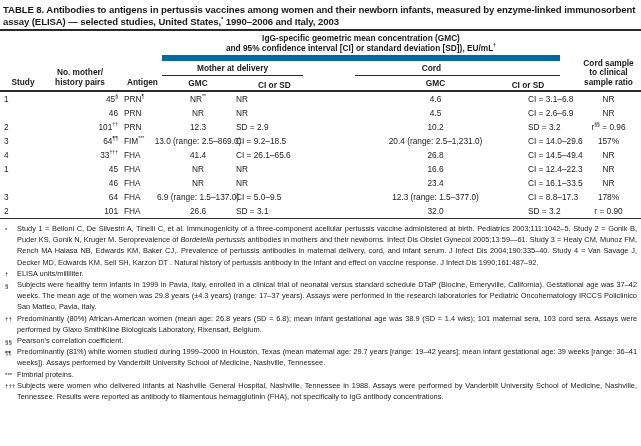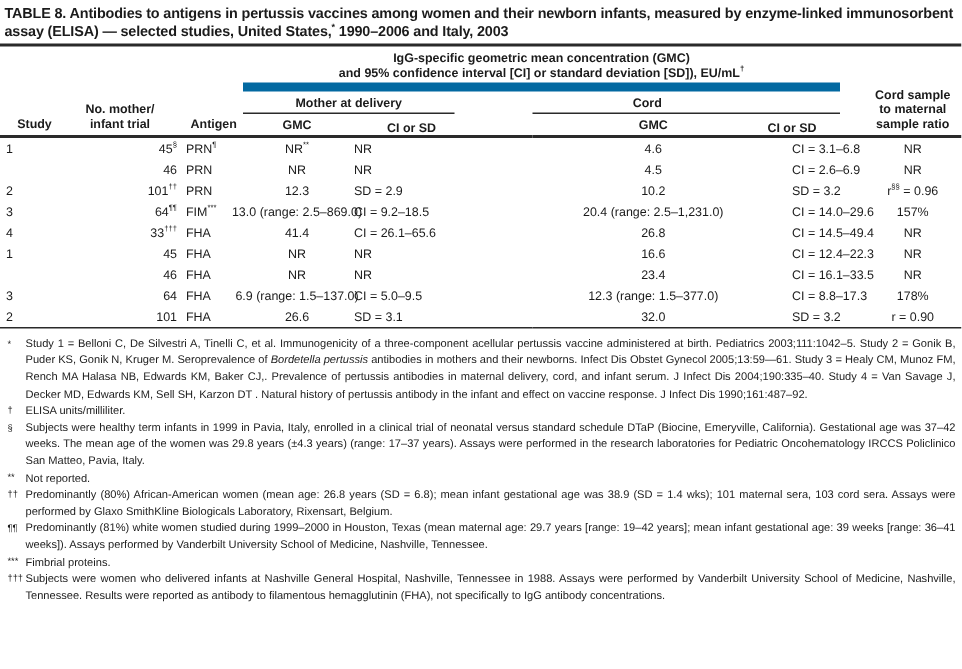--- a/index.html
+++ b/index.html
@@ -80,32 +80,32 @@
         <col style="width:121px">
         <col style="width:161px">
       <col style="width:60px">
         <col style="width:65px">
     </colgroup>
     <thead>
       <tr>
         <th rowspan="3" class="th-study bb-thick">Study</th>
         <th rowspan="3" class="th-pairs bb-thick">
           <div>No. mother/</div>
-          <div>infant trial</div>
+          <div>history pairs</div>
         </th>
         <th rowspan="3" class="th-antigen bb-thick">Antigen</th>
         <th colspan="4" class="th-igg">
           <div class="igg-inner">
             <div>IgG-specific geometric mean concentration (GMC)</div>
             <div>and 95% confidence interval [CI] or standard deviation [SD]), EU/mL<sup>†</sup></div>
           </div>
         </th>
         <th rowspan="3" class="th-ratio bb-thick">
           <div>Cord sample</div>
-          <div>to maternal</div>
+          <div>to clinical</div>
           <div>sample ratio</div>
         </th>
       </tr>
       <tr>
         <th colspan="2" class="group-th">
           <div class="grp-inner grp-mother">Mother at delivery</div>
         </th>
         <th colspan="2" class="group-th">
           <div class="grp-inner grp-cord">Cord</div>
         </th>
@@ -246,20 +246,20 @@
           <td class="c6">SD = 3.2</td>
           <td class="c7">r = 0.90</td>
         </tr>
       </tbody>
   </table>
 
   <div class="footnotes" id="footnotes">
       <div class="fn"><span class="fn-marker">*</span><span class="fn-text">Study 1 = Belloni C, De Silvestri A, Tinelli C, et al. Immunogenicity of a three-component acellular pertussis vaccine administered at birth. Pediatrics 2003;111:1042–5. Study 2 = Gonik B, Puder KS, Gonik N, Kruger M. Seroprevalence of <i>Bordetella pertussis</i> antibodies in mothers and their newborns. Infect Dis Obstet Gynecol 2005;13:59—61. Study 3 = Healy CM, Munoz FM, Rench MA Halasa NB, Edwards KM, Baker CJ,. Prevalence of pertussis antibodies in maternal delivery, cord, and infant serum. J Infect Dis 2004;190:335–40. Study 4 = Van Savage J, Decker MD, Edwards KM, Sell SH, Karzon DT . Natural history of pertussis antibody in the infant and effect on vaccine response. J Infect Dis 1990;161:487–92.</span></div>
       <div class="fn"><span class="fn-marker">†</span><span class="fn-text">ELISA units/milliliter.</span></div>
       <div class="fn"><span class="fn-marker">§</span><span class="fn-text">Subjects were healthy term infants in 1999 in Pavia, Italy, enrolled in a clinical trial of neonatal versus standard schedule DTaP (Biocine, Emeryville, California). Gestational age was 37–42 weeks. The mean age of the women was 29.8 years (±4.3 years) (range: 17–37 years). Assays were performed in the research laboratories for Pediatric Oncohematology IRCCS Policlinico San Matteo, Pavia, Italy.</span></div>
-      <div class="fn"><span class="fn-marker">**</span><span class="fn-text">Not reported.</span></div>
       <div class="fn"><span class="fn-marker">††</span><span class="fn-text">Predominantly (80%) African-American women (mean age: 26.8 years (SD = 6.8); mean infant gestational age was 38.9 (SD = 1.4 wks); 101 maternal sera, 103 cord sera. Assays were performed by Glaxo SmithKline Biologicals Laboratory, Rixensart, Belgium.</span></div>
+      <div class="fn"><span class="fn-marker">§§</span><span class="fn-text">Pearson's correlation coefficient.</span></div>
       <div class="fn"><span class="fn-marker">¶¶</span><span class="fn-text">Predominantly (81%) white women studied during 1999–2000 in Houston, Texas (mean maternal age: 29.7 years [range: 19–42 years]; mean infant gestational age: 39 weeks [range: 36–41 weeks]). Assays performed by Vanderbilt University School of Medicine, Nashville, Tennessee.</span></div>
       <div class="fn"><span class="fn-marker">***</span><span class="fn-text">Fimbrial proteins.</span></div>
       <div class="fn"><span class="fn-marker">†††</span><span class="fn-text">Subjects were women who delivered infants at Nashville General Hospital, Nashville, Tennessee in 1988. Assays were performed by Vanderbilt University School of Medicine, Nashville, Tennessee. Results were reported as antibody to filamentous hemagglutinin (FHA), not specifically to IgG antibody concentrations.</span></div>
     </div>
 
 </div>
 
 </body></html>

